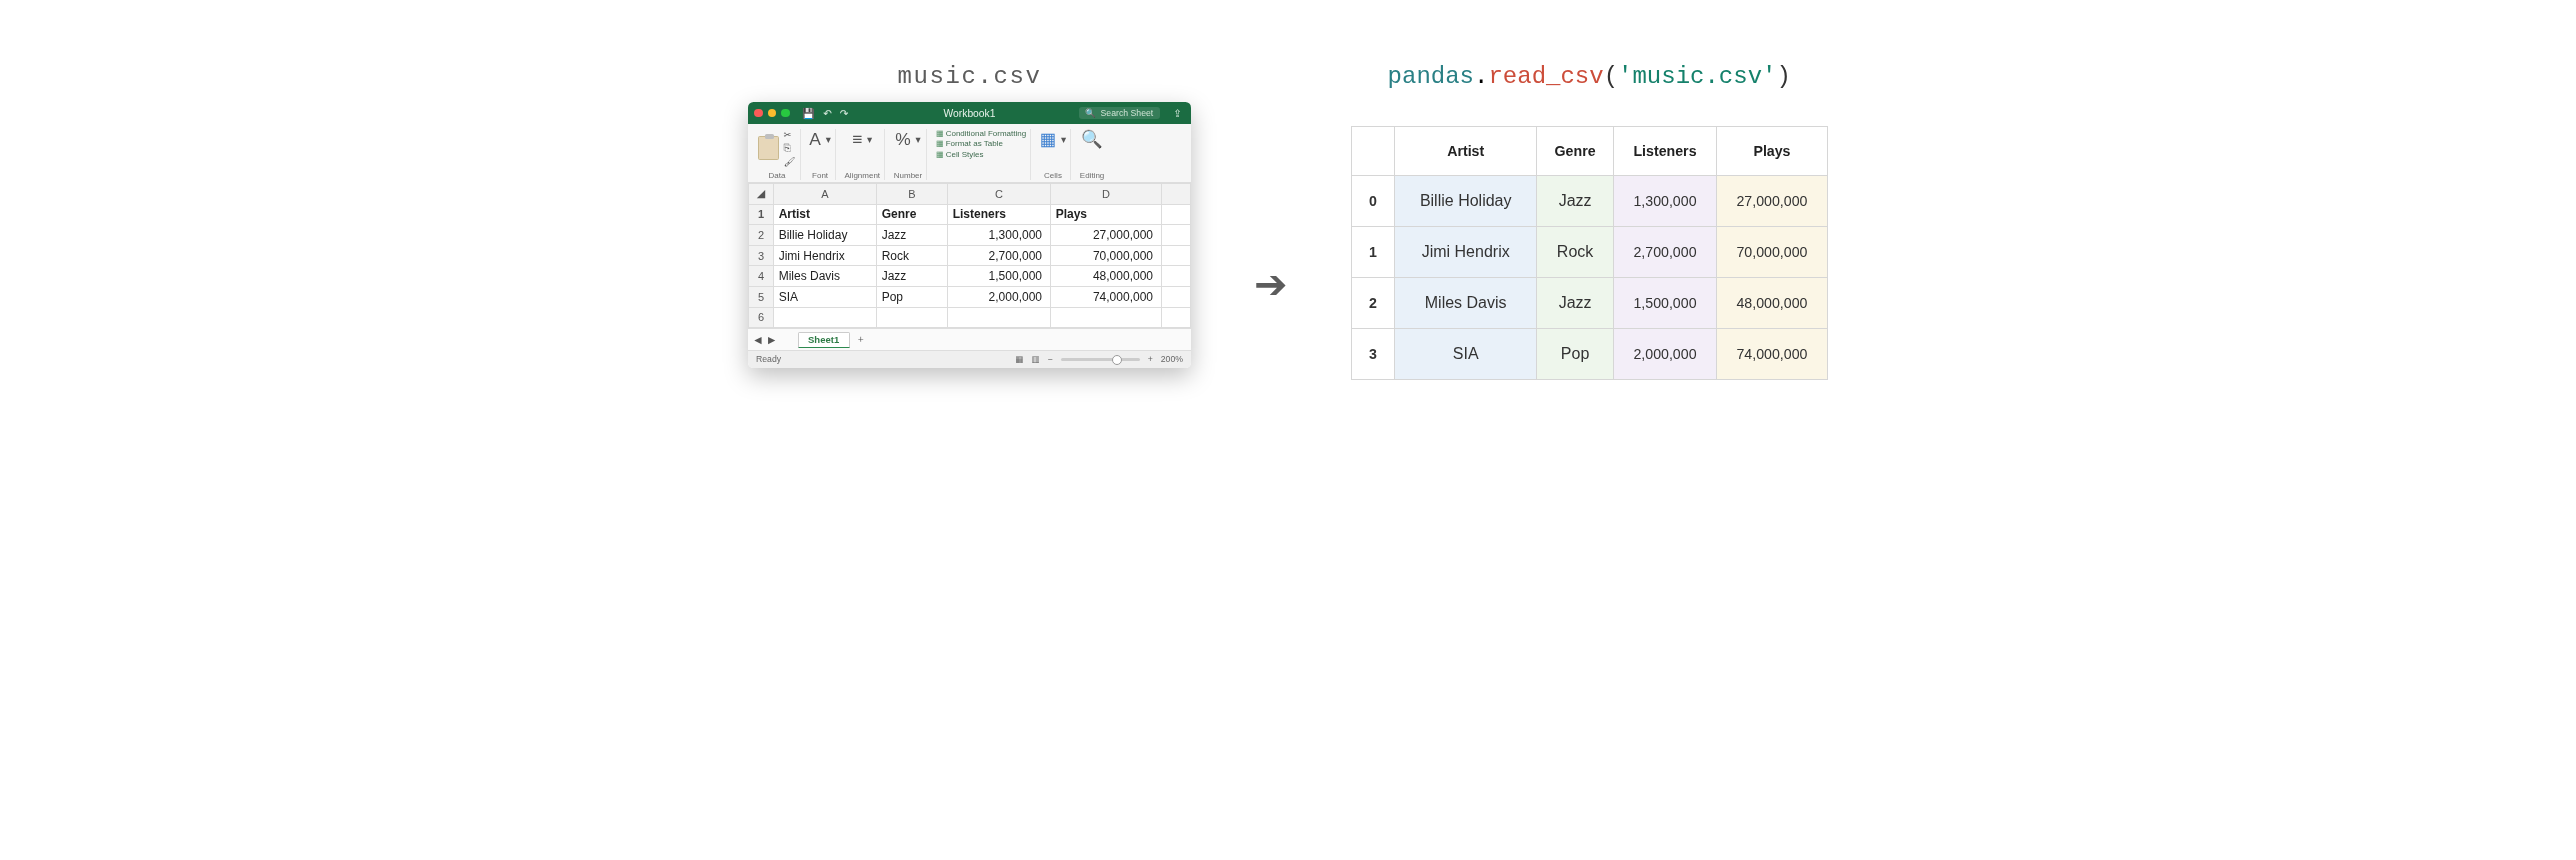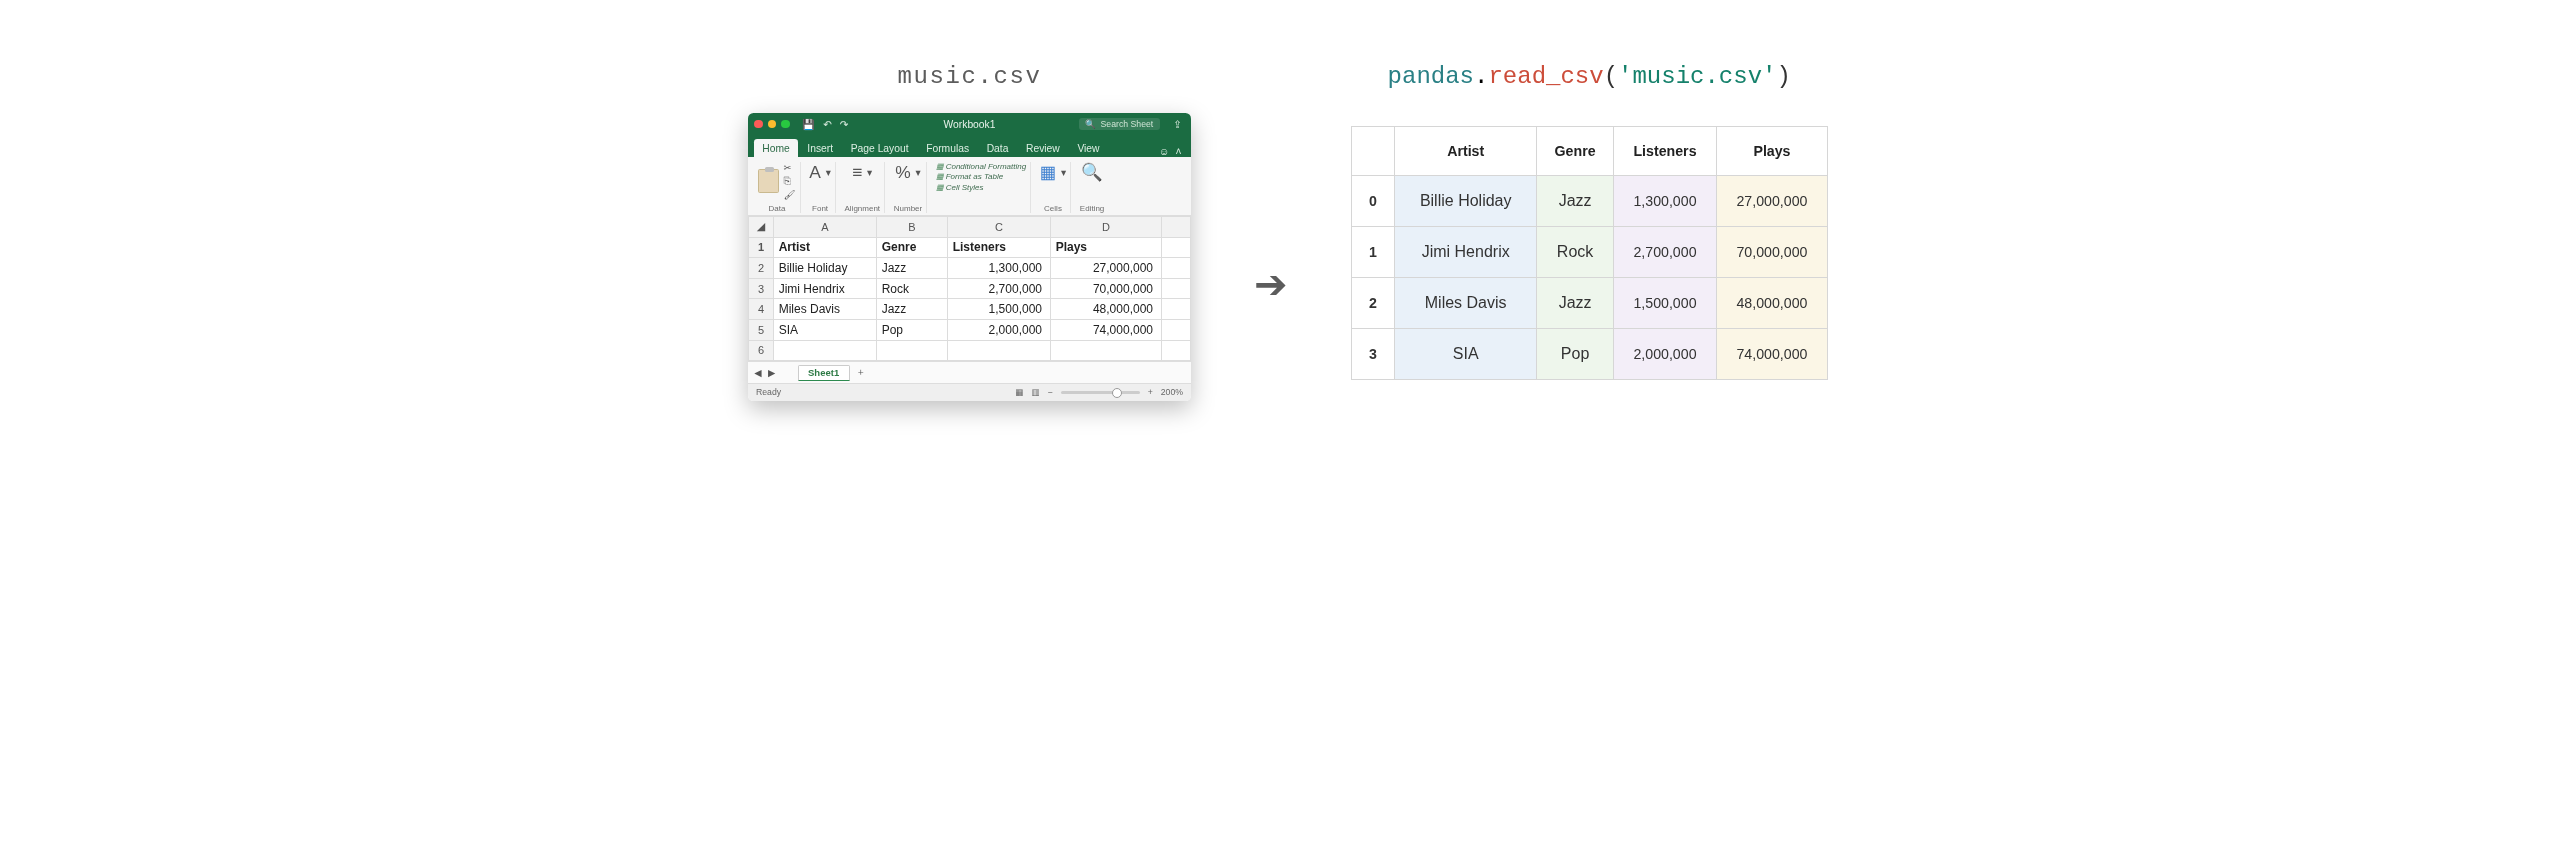--- a/index.html
+++ b/index.html
@@ -15,21 +15,21 @@
   }
   .module {
     display: flex;
     flex-direction: column;
     align-items: center;
   }
   .module-title {
     font-family: "Courier New", monospace;
     font-size: 24px;
     color: #5c5c5c;
-    margin-bottom: 23px;
+    margin-bottom: 12px;
     letter-spacing: 1.6px;
   }
   .pandas-title {
     font-family: "Courier New", monospace;
     font-size: 24px;
     margin-bottom: 36px;
   }
   .pandas-title .ns { color: #2a8085; }
   .pandas-title .fn { color: #cc4d3a; }
   .pandas-title .arg { color: #15816b; }
@@ -253,33 +253,20 @@
         <span>↷</span>
       </div>
       <div class="wb-title">Workbook1</div>
       <div class="searchbox">
         <span>🔍</span>
         <span>Search Sheet</span>
       </div>
       <div class="share-btn">⇪</div>
     </div>
 
-    <div class="ribbon-tabs">
-      <div class="ribbon-tab active">Home</div>
-      <div class="ribbon-tab">Insert</div>
-      <div class="ribbon-tab">Page Layout</div>
-      <div class="ribbon-tab">Formulas</div>
-      <div class="ribbon-tab">Data</div>
-      <div class="ribbon-tab">Review</div>
-      <div class="ribbon-tab">View</div>
-      <div class="ribbon-right">
-        <span>☺</span>
-        <span>˄</span>
-      </div>
-    </div>
 
     <div class="ribbon-body">
       <div class="rgroup">
         <div class="glyphs">
           <div class="clipb"></div>
           <div style="display:flex;flex-direction:column;gap:2.4px;font-size:9.5px;">
             <span>✂</span>
             <span>⎘</span>
             <span>🖌</span>
           </div>
@@ -300,21 +287,21 @@
           </div>
         <div class="rgroup-label">Alignment</div>
       </div>
       <div class="rgroup">
         <div class="glyphs">
             <span class="big">%</span>
             <span>▾</span>
           </div>
         <div class="rgroup-label">Number</div>
       </div>
-      <div class="rgroup" style="align-items:flex-start;font-style:italic;">
+      <div class="rgroup" style="align-items:flex-start;">
         <div class="styles-list">
           <span>Conditional Formatting</span>
           <span>Format as Table</span>
           <span>Cell Styles</span>
         </div>
       </div>
       <div class="rgroup">
         <div class="glyphs">
             <span class="big" style="color:#3b7ecf;">▦</span>
             <span>▾</span>

